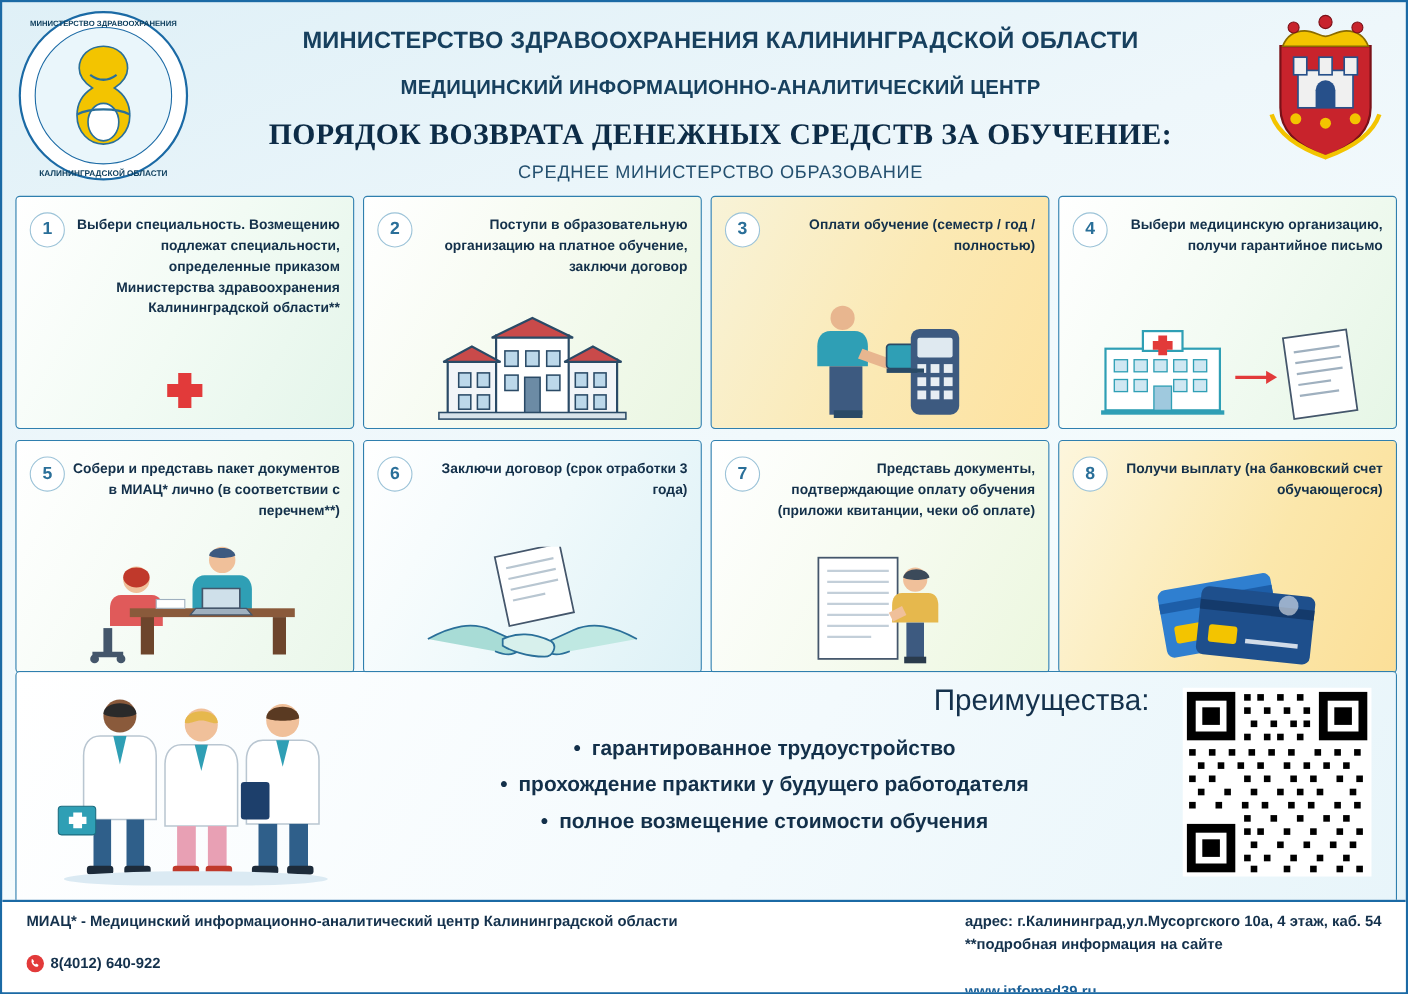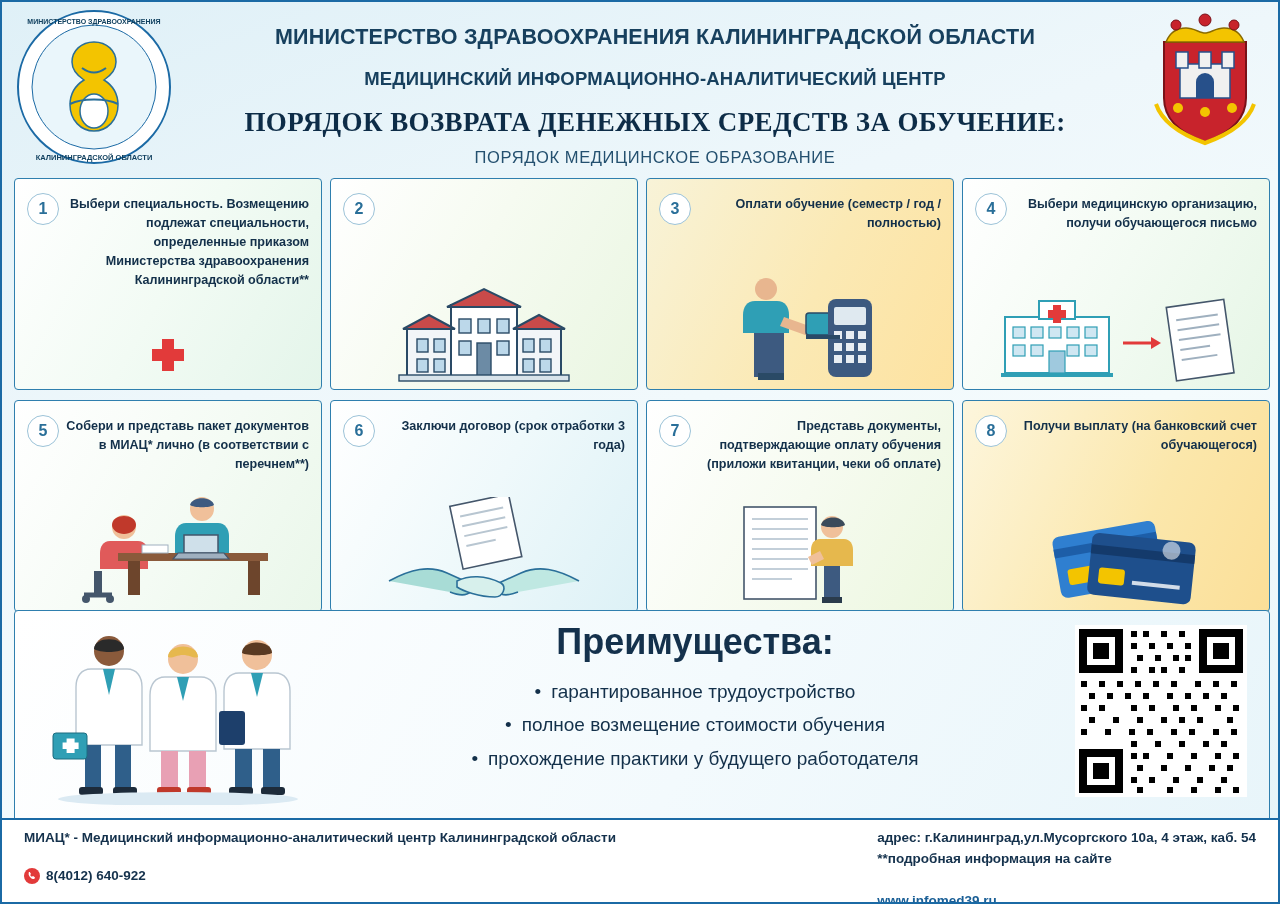--- a/index.html
+++ b/index.html
@@ -159,32 +159,33 @@
   }
   .benefits {
     position: absolute;
     left: 330px;
     top: 10px;
     width: 700px;
     text-align: center;
   }
   .benefits h2 {
     margin: 0 0 12px 0;
-    font-size: 36px;
-    font-weight: bold;
+    font-size: 27px;
+    font-weight: normal;
     color: #14314c;
+    text-align: right;
   }
   .benefits ul {
     margin: 0;
     padding: 0;
     list-style: none;
   }
   .benefits li {
     font-size: 19px;
-    font-weight: normal;
+    font-weight: bold;
     color: #13304a;
     line-height: 1.75;
     position: relative;
   }
   .benefits li::before {
     content: "•";
     margin-right: 10px;
   }
   .qr {
     position: absolute;
@@ -275,38 +276,39 @@
       <circle cx="30" cy="13" r="5" fill="#c8232c" stroke="#7a1118"></circle>
       <circle cx="59" cy="8" r="6" fill="#c8232c" stroke="#7a1118"></circle>
       <circle cx="88" cy="13" r="5" fill="#c8232c" stroke="#7a1118"></circle>
       <path d="M10 92c6 18 24 30 49 39 25-9 43-21 49-39" fill="none" stroke="#f3c400" stroke-width="4"></path>
     </svg>
 
     <div class="header-text">
       <div class="min-line1">МИНИСТЕРСТВО ЗДРАВООХРАНЕНИЯ КАЛИНИНГРАДСКОЙ ОБЛАСТИ</div>
       <div class="min-line2">МЕДИЦИНСКИЙ ИНФОРМАЦИОННО-АНАЛИТИЧЕСКИЙ ЦЕНТР</div>
       <div class="main-title">ПОРЯДОК ВОЗВРАТА ДЕНЕЖНЫХ СРЕДСТВ ЗА ОБУЧЕНИЕ:</div>
-      <div class="sub-title">ПОРЯДОК МЕДИЦИНСКОЕ ОБРАЗОВАНИЕ</div>
+      <div class="sub-title">СРЕДНЕЕ МИНИСТЕРСТВО ОБРАЗОВАНИЕ</div>
     </div>
   </div>
 
   <div class="grid">
 
     <div class="card g1">
       <div class="badge">1</div>
       <div class="ctext">Выбери специальность. Возмещению подлежат специальности, определенные приказом Министерства здравоохранения Калининградской области**</div>
       <div class="art">
         <svg width="60" height="60" viewBox="0 0 60 60">
           <path d="M24 14h12v10h10v12H36v10H24V36H14V24h10z" fill="#e23a3a"></path>
         </svg>
       </div>
     </div>
 
     <div class="card g2">
       <div class="badge">2</div>
+      <div class="ctext">Поступи в образовательную организацию на платное обучение, заключи договор</div>
       <div class="art">
         <svg width="190" height="104" viewBox="0 0 190 104">
           <rect x="18" y="46" width="154" height="50" fill="#f2f5f8" stroke="#2a4a66" stroke-width="2"></rect>
           <rect x="62" y="24" width="66" height="72" fill="#ffffff" stroke="#2a4a66" stroke-width="2"></rect>
           <path d="M58 26l37-18 37 18z" fill="#c94a4a" stroke="#2a4a66" stroke-width="2"></path>
           <path d="M14 48l26-14 26 14z" fill="#c94a4a" stroke="#2a4a66" stroke-width="2"></path>
           <path d="M124 48l26-14 26 14z" fill="#c94a4a" stroke="#2a4a66" stroke-width="2"></path>
           <g fill="#bcd8ea" stroke="#2a4a66" stroke-width="1.4">
             <rect x="70" y="38" width="12" height="14"></rect>
               <rect x="89" y="38" width="12" height="14"></rect>
@@ -352,21 +354,21 @@
               <rect x="136" y="82" width="8" height="8"></rect>
               <rect x="148" y="82" width="8" height="8"></rect>
           </g>
           <rect x="96" y="62" width="34" height="4" fill="#2a4a66"></rect>
         </svg>
       </div>
     </div>
 
     <div class="card g4">
       <div class="badge">4</div>
-      <div class="ctext">Выбери медицинскую организацию, получи обучающегося письмо</div>
+      <div class="ctext">Выбери медицинскую организацию, получи гарантийное письмо</div>
       <div class="art">
         <svg width="250" height="96" viewBox="0 0 250 96">
           <rect x="14" y="28" width="104" height="56" fill="#ffffff" stroke="#2f9fb5" stroke-width="2"></rect>
           <rect x="48" y="12" width="36" height="18" fill="#ffffff" stroke="#2f9fb5" stroke-width="2"></rect>
           <path d="M62 16h8v5h5v8h-5v5h-8v-5h-5v-8h5z" fill="#e23a3a"></path>
           <g fill="#cfe7f2" stroke="#2f9fb5" stroke-width="1.2">
             <rect x="22" y="38" width="12" height="11"></rect>
               <rect x="40" y="38" width="12" height="11"></rect>
               <rect x="58" y="38" width="12" height="11"></rect>
               <rect x="76" y="38" width="12" height="11"></rect>
@@ -532,22 +534,22 @@
       <rect x="196" y="162" width="24" height="8" rx="3" fill="#1d2b3a"></rect>
       <rect x="228" y="162" width="24" height="8" rx="3" fill="#1d2b3a"></rect>
       <rect x="186" y="86" width="26" height="34" rx="3" fill="#1d3f6b"></rect>
       <ellipse cx="145" cy="174" rx="120" ry="7" fill="#dbeaf3"></ellipse>
     </svg>
 
     <div class="benefits">
       <h2>Преимущества:</h2>
       <ul>
         <li>гарантированное трудоустройство</li>
+        <li>прохождение практики у будущего работодателя</li>
         <li>полное возмещение стоимости обучения</li>
-        <li>прохождение практики у будущего работодателя</li>
       </ul>
     </div>
 
     <svg class="qr" viewBox="0 0 172 172">
       <rect width="172" height="172" fill="#ffffff"></rect>
       <g fill="#000000">
 
         <rect x="4" y="4" width="44" height="44"></rect>
           <rect x="12" y="12" width="28" height="28" fill="#ffffff"></rect>
           <rect x="18" y="18" width="16" height="16"></rect>

